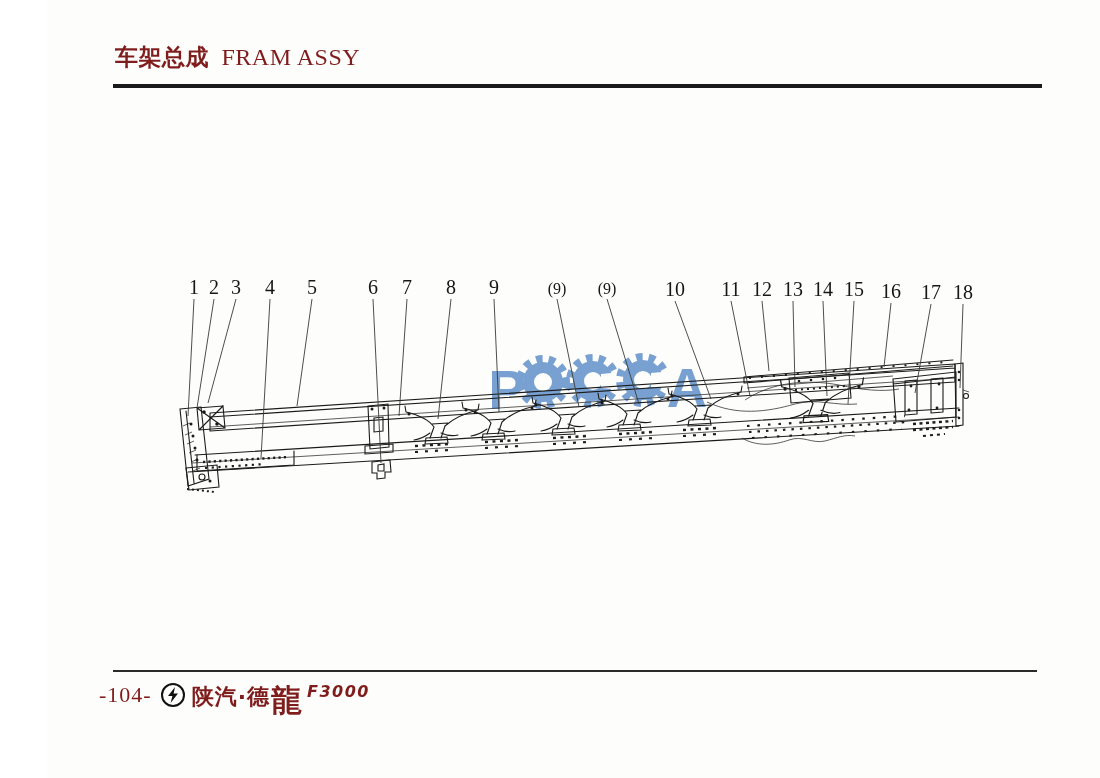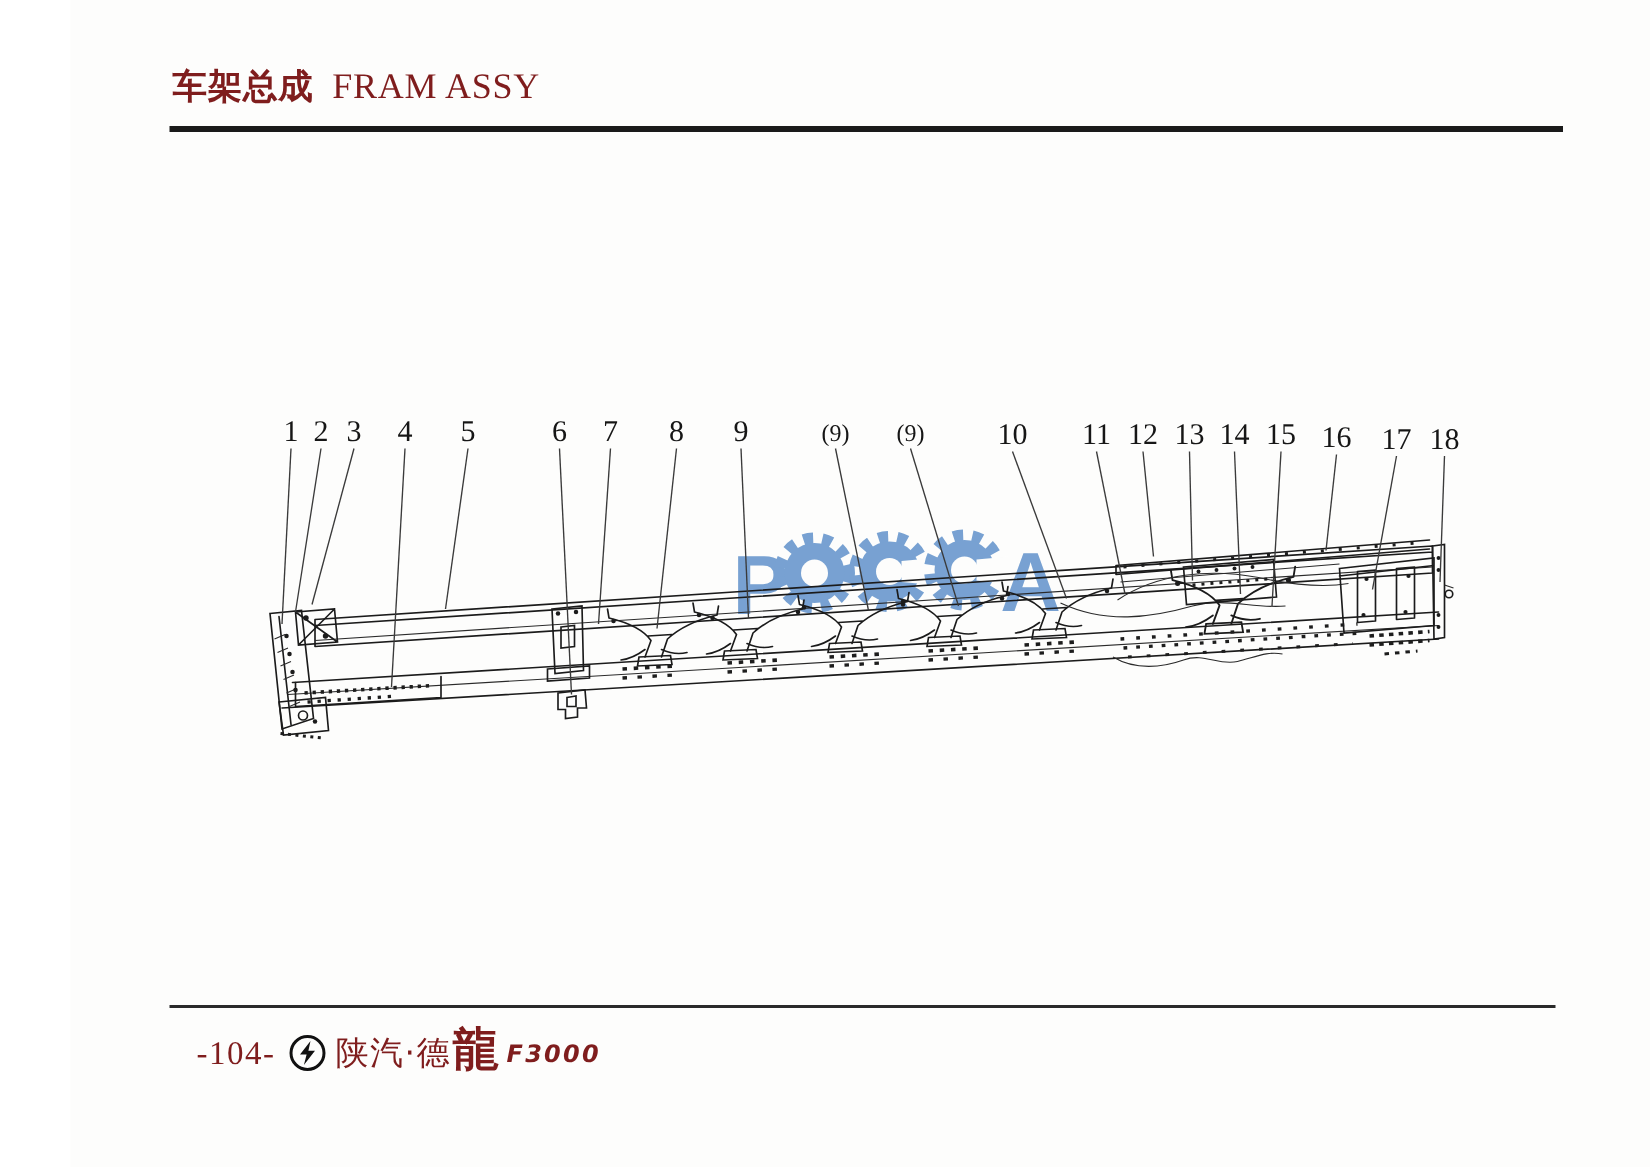--- a/index.html
+++ b/index.html
@@ -3,24 +3,24 @@
 <meta charset="utf-8">
 <style>
   html,body{margin:0;padding:0;background:#ffffff;}
   .page{position:relative;width:1100px;height:778px;background:#fdfdfc;overflow:hidden;
         font-family:"Liberation Serif","DejaVu Serif",serif;color:#7f1d1d;margin-left:47px;}
   .title{position:absolute;left:68px;top:42px;font-size:24px;white-space:nowrap;letter-spacing:.5px;}
   .title .cn{font-weight:600;font-family:"DejaVu Sans","Liberation Sans",sans-serif;font-size:23px;}
   .title .en{font-family:"Liberation Serif","DejaVu Serif",serif;font-size:24px;margin-left:6px;}
   .hrule{position:absolute;left:66px;top:84px;width:929px;height:4px;background:#1a1a1a;}
   .frule{position:absolute;left:66px;top:670px;width:924px;height:2px;background:#2a2a2a;}
-  .footer{position:absolute;left:84px;top:682px;height:40px;display:flex;align-items:center;}
+  .footer{position:absolute;left:52px;top:682px;height:40px;display:flex;}
   .page-num{font-size:22px;letter-spacing:1px;}
   .logo{margin:0 6px 0 8px;display:block;}
-  .brand-cn{font-size:22px;font-weight:400;font-family:"DejaVu Sans","Liberation Sans",sans-serif;letter-spacing:1px;}
+  .brand-cn{font-size:22px;font-weight:700;font-family:"DejaVu Sans","Liberation Sans",sans-serif;letter-spacing:1px;}
   .dragon{font-size:31px;font-weight:700;font-family:"DejaVu Serif","Liberation Serif",serif;margin-left:1px;position:relative;top:-2px;}
   .model{font-size:16px;font-weight:700;font-style:italic;font-family:"DejaVu Sans","Liberation Sans",sans-serif;
          letter-spacing:1.5px;margin-left:5px;}
   svg.diagram{position:absolute;left:0;top:0;}
   .fw{stroke:#1b1b1b;stroke-width:1.1;fill:none;stroke-linecap:round;}
   .fw-thin{stroke:#2a2a2a;stroke-width:0.75;fill:none;}
   .riv{stroke:#1d1d1d;fill:none;stroke-linecap:butt;}
   .dot{fill:#1b1b1b;stroke:none;}
   .leader{stroke:#3a3a3a;stroke-width:0.9;}
   .callout{font-size:20px;font-family:"Liberation Serif","DejaVu Serif",serif;fill:#161616;text-anchor:middle;}

